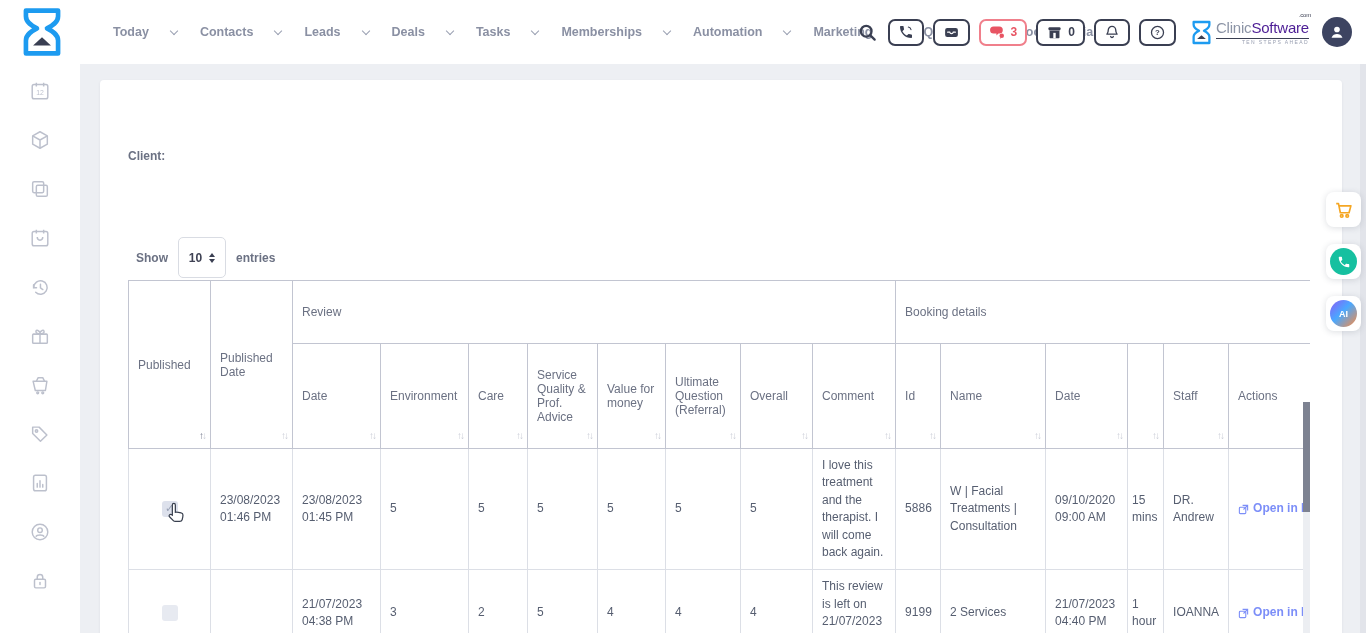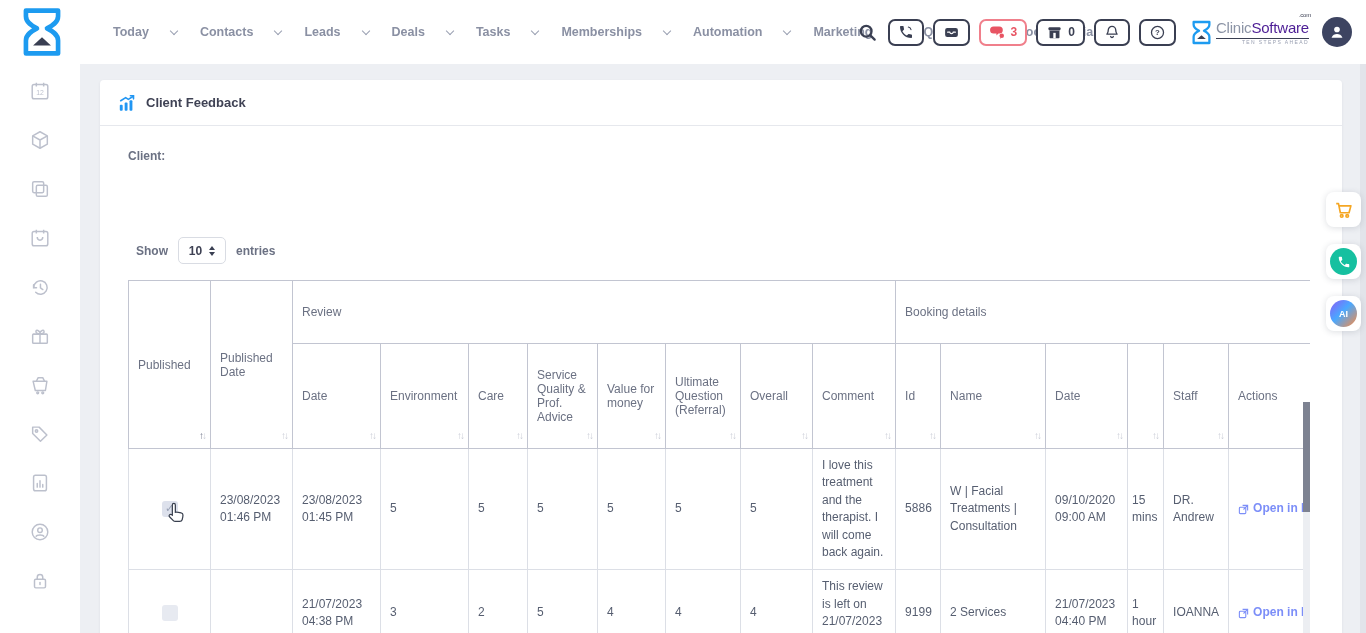--- a/index.html
+++ b/index.html
@@ -41,21 +41,21 @@
   
   .card { position:absolute; left:100px; top:80px; width:1242px; height:600px; background:#fff; border-radius:4px; box-shadow:0 1px 3px rgba(60,70,90,.08); }
   .card-head { height:46px; display:flex; align-items:center; gap:10px; padding-left:18px; border-bottom:1px solid #e6e8ed; }
   .card-title { font-size:13px; font-weight:700; color:#3f4254; }
   .client-label { position:absolute; left:28px; top:69px; font-size:12px; font-weight:700; color:#6b7183; }
   .client-select { position:absolute; left:28px; top:92px; width:288px; height:31px; border:1px solid #d9dce3; border-radius:5px; display:flex; align-items:center; padding:0 12px; font-size:12px; font-weight:700; color:#5a6172; cursor:pointer; }
   .client-select .chev { margin-left:auto; border-color:#3a3f52; width:7px; height:7px; border-width:2px; }
 
   .controls { position:absolute; left:28px; right:28px; top:155px; height:30px; font-size:12px; color:#6b7183; }
   .show-group { position:absolute; left:8px; top:2px; display:flex; align-items:center; gap:10px; font-weight:700; }
-  .len-select { width:48px; height:27px; border:1px solid #d9dce3; border-radius:5px; display:flex; align-items:center; justify-content:center; gap:7px; color:#3f4254; cursor:pointer; }
+  .len-select { width:48px; height:41px; border:1px solid #d9dce3; border-radius:5px; display:flex; align-items:center; justify-content:center; gap:7px; color:#3f4254; cursor:pointer; }
   .updown { display:flex; flex-direction:column; gap:2px; }
   .updown i { width:0; height:0; border-left:3.5px solid transparent; border-right:3.5px solid transparent; }
   .updown .u { border-bottom:4px solid #3a3f52; }
   .updown .d { border-top:4px solid #3a3f52; }
   .search-group { position:absolute; right:0; top:2px; display:flex; align-items:center; gap:8px; font-weight:700; }
   .search-input { width:224px; height:27px; border:1px solid #d9dce3; border-radius:3px; background:#fff; }
 
   
   .table-wrap { position:absolute; left:28px; top:200px; width:1182px; height:353px; overflow:hidden; }
   table { border-collapse:collapse; table-layout:fixed; width:1220px; }
@@ -266,30 +266,20 @@
           <path fill="#fff" d="M6.6 10.8c1.4 2.8 3.8 5.1 6.6 6.6l2.2-2.2c.3-.3.7-.4 1-.2 1.1.4 2.3.6 3.6.6.6 0 1 .4 1 1V20c0 .6-.4 1-1 1-9.4 0-17-7.6-17-17 0-.6.4-1 1-1h3.5c.6 0 1 .4 1 1 0 1.3.2 2.5.6 3.6.1.3 0 .7-.3 1z"></path>
         </svg>
     </span>
   </span>
   <span class="rail-btn">
     <span class="ai-circ">AI</span>
   </span>
 </div>
 
 <main class="card">
-  <div class="card-head">
-    <svg viewBox="0 0 20 20" width="18" height="18">
-        <rect x="2" y="12" width="3.2" height="6.5" rx="1" fill="#2196f3"></rect>
-        <rect x="7.4" y="9.5" width="3.2" height="9" rx="1" fill="#2196f3"></rect>
-        <rect x="12.8" y="7" width="3.2" height="11.5" rx="1" fill="#2196f3"></rect>
-        <path d="M3 7.5l5.5-3.5 3 2L17 2.5" fill="none" stroke="#2196f3" stroke-width="1.8" stroke-linecap="round"></path>
-        <path d="M13.8 2h3.4v3.4" fill="none" stroke="#2196f3" stroke-width="1.8" stroke-linecap="round"></path>
-      </svg>
-    <span class="card-title">Client Feedback</span>
-  </div>
 
   <div class="client-label">Client:</div>
 
   <div class="controls">
     <div class="show-group">
       <span>Show</span>
       <span class="len-select">
         <span>10</span>
         <span class="updown">
             <i class="u"></i>

